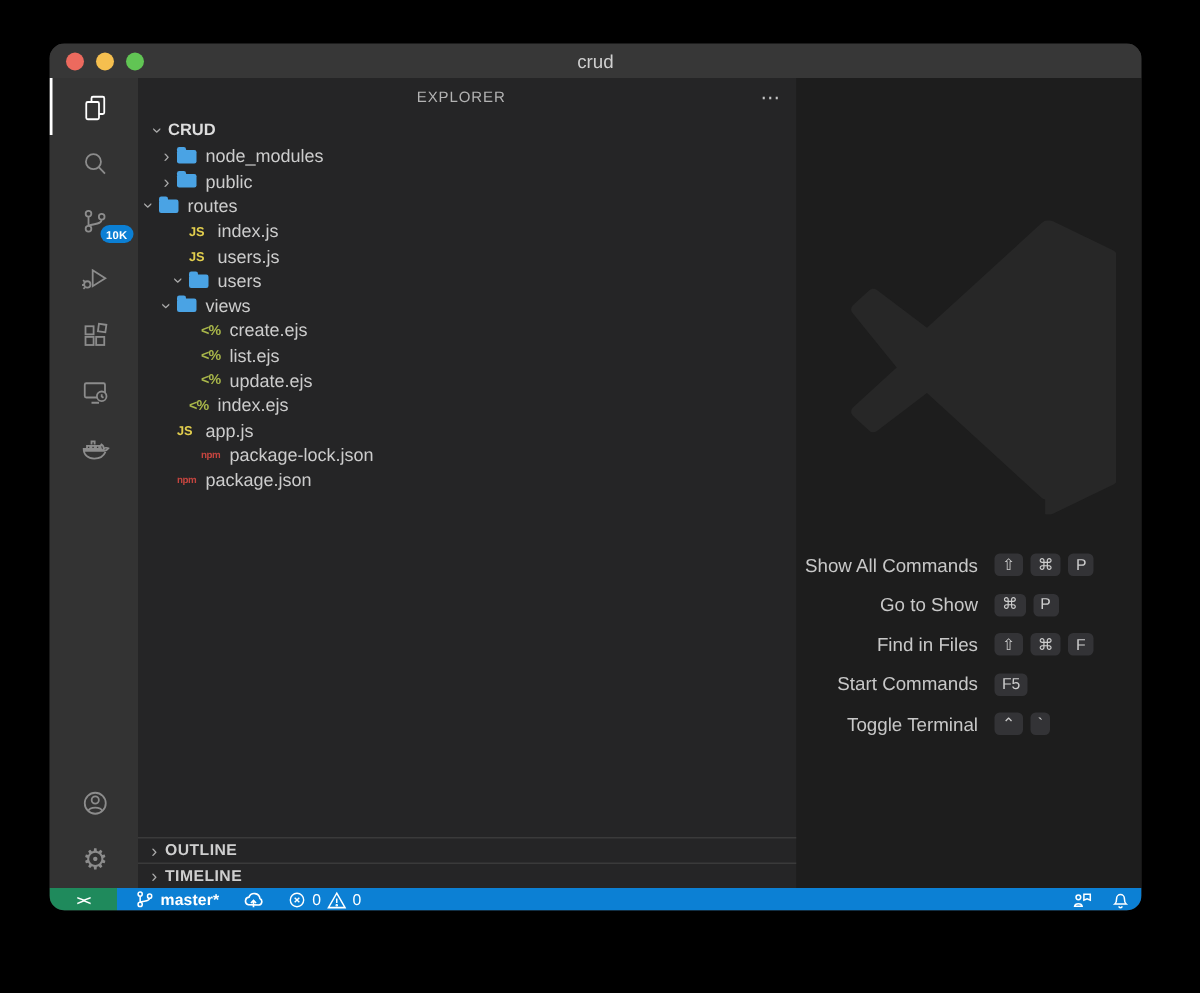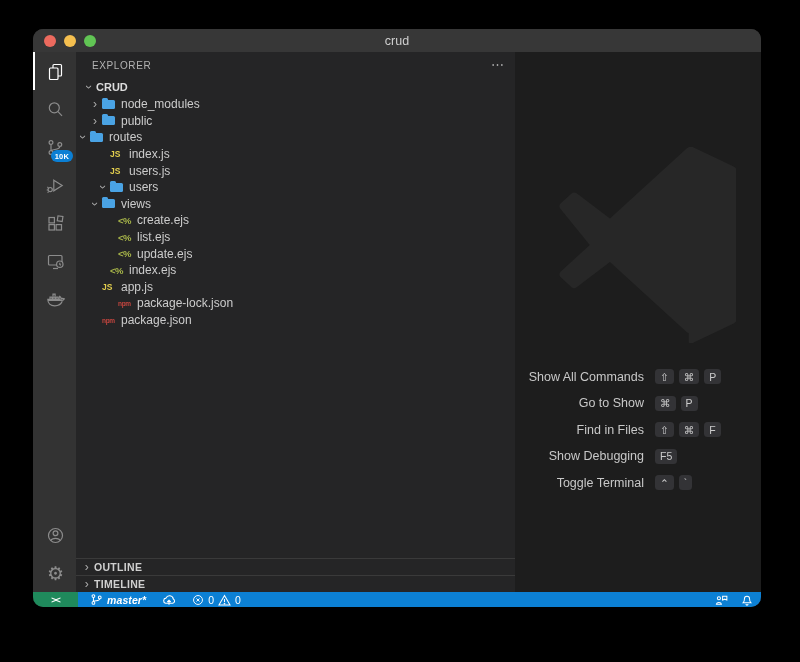--- a/index.html
+++ b/index.html
@@ -15,33 +15,33 @@
   .titlebar { height:23px; background:#373737; display:flex; align-items:center; position:relative; flex:0 0 auto; }
   .traffic { display:flex; gap:8px; margin-left:11px; }
   .tl { width:12px; height:12px; border-radius:50%; }
   .tl.red{ background:#ec6a5e; } .tl.yellow{ background:#f5bf4f; } .tl.green{ background:#61c554; }
   .titlebar .title { position:absolute; left:0; right:0; text-align:center; font-size:12.5px; color:#cfcfcf; }
 
   
   .main { flex:1 1 auto; display:flex; min-height:0; }
 
   
-  .activitybar { width:43px; background:#333333; display:flex; flex-direction:column; flex:0 0 auto; }
+  .activitybar { width:59px; background:#333333; display:flex; flex-direction:column; flex:0 0 auto; }
   .ab-spacer { flex:1; }
   .ab-item { position:relative; height:38px; display:flex; align-items:center; justify-content:center;
     color:#8c8c8c; border-left:2px solid transparent; cursor:pointer; }
   .ab-item.active { color:#ffffff; border-left:2px solid #ffffff; }
   .ab-item svg { stroke:currentColor; fill:none; stroke-width:1.2; }
   .ab-item .uni { font-size:19px; line-height:1; }
   .ab-badge { position:absolute; right:3px; bottom:4px; background:#0b7fd4; color:#fff;
     font-size:7.5px; font-weight:bold; padding:1.5px 4px; border-radius:8px; letter-spacing:.2px; }
 
   
   .sidebar { width:439px; background:#252526; display:flex; flex-direction:column; flex:0 0 auto; min-height:0; }
-  .sb-header { height:26px; display:flex; align-items:center; padding:0 10px 0 16px; flex:0 0 auto; }
+  .sb-header { height:26px; display:flex; align-items:center; padding:0 10px 0 16px; flex:0 0 auto;text-align:center; }
   .sb-title { font-size:10px; letter-spacing:.6px; color:#b3b3b3; flex:1; }
   .sb-actions { color:#c5c5c5; font-size:13px; letter-spacing:1px; cursor:pointer; line-height:10px; }
   .sb-tree { flex:1 1 auto; overflow:hidden; }
   .row { display:flex; align-items:center; height:16.6px; cursor:pointer; color:#cccccc; font-size:12px; white-space:nowrap; }
   .row.root { height:18px; font-weight:bold; font-size:11px; color:#dddddd; padding-left:6px; }
   .twistie { width:14px; flex:0 0 14px; display:flex; align-items:center; justify-content:center; color:#ababab; }
   .chev { display:inline-block; font-size:12px; line-height:1; font-weight:normal; }
   .chev.open { transform:rotate(90deg); }
   .fi { width:19px; flex:0 0 19px; display:flex; align-items:center; font-weight:bold; }
   .fi .folder { width:13px; height:9px; background:#4aa3e4; border-radius:1.5px; position:relative; display:inline-block; }
@@ -63,21 +63,21 @@
   .key { min-width:9px; text-align:center; background:#333336; color:#cccccc; font-size:10.5px;
     padding:1.5px 5px; border-radius:3.5px; line-height:12px; }
 
   
   .statusbar { height:15px; display:flex; flex:0 0 auto; font-size:10.5px; color:#ffffff; }
   .sb-remote { width:45px; background:#1f8a5c; display:flex; align-items:center; justify-content:center;
     font-weight:bold; font-size:9px; letter-spacing:-1px; cursor:pointer; }
   .sb-rest { flex:1; background:#0c80d4; display:flex; align-items:center; padding:0 8px 0 12px; gap:16px; }
   .sb-item { display:flex; align-items:center; gap:4px; cursor:pointer; }
   .sb-item svg { stroke:#ffffff; fill:none; stroke-width:1.1; }
-  .sb-branch { font-weight:bold; letter-spacing:.1px;font-style:italic; }
+  .sb-branch { font-weight:bold; letter-spacing:.1px; }
   .sb-right { margin-left:auto; display:flex; gap:13px; align-items:center; }
 </style>
 </head>
 <body>
 
 <div id="stage">
   <div id="window">
 
     <div class="titlebar">
       <div class="traffic">
@@ -299,21 +299,21 @@
             </div>
             <div class="sc-row">
               <div class="sc-label">Find in Files</div>
               <div class="sc-keys">
                 <span class="key">⇧</span>
                 <span class="key">⌘</span>
                 <span class="key">F</span>
               </div>
             </div>
             <div class="sc-row">
-              <div class="sc-label">Show Debugging</div>
+              <div class="sc-label">Start Commands</div>
               <div class="sc-keys">
                 <span class="key">F5</span>
               </div>
             </div>
             <div class="sc-row">
               <div class="sc-label">Toggle Terminal</div>
               <div class="sc-keys">
                 <span class="key">⌃</span>
                 <span class="key">`</span>
               </div>

